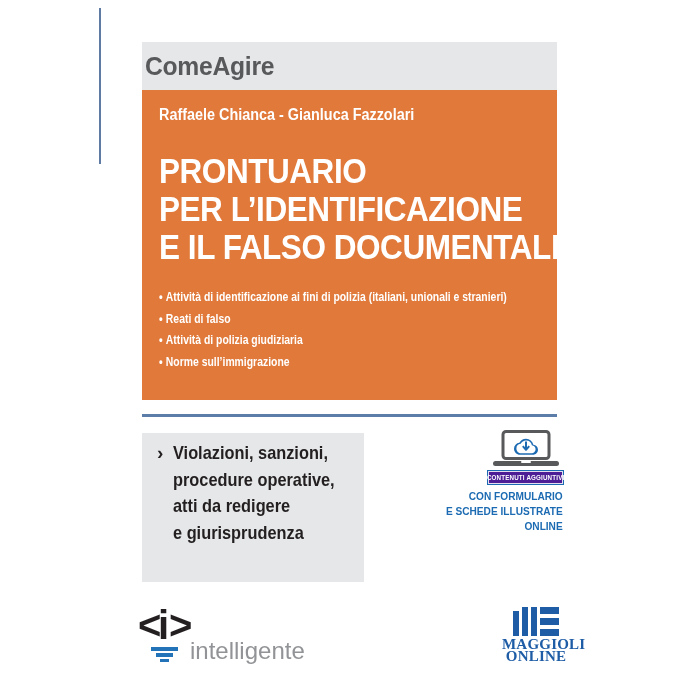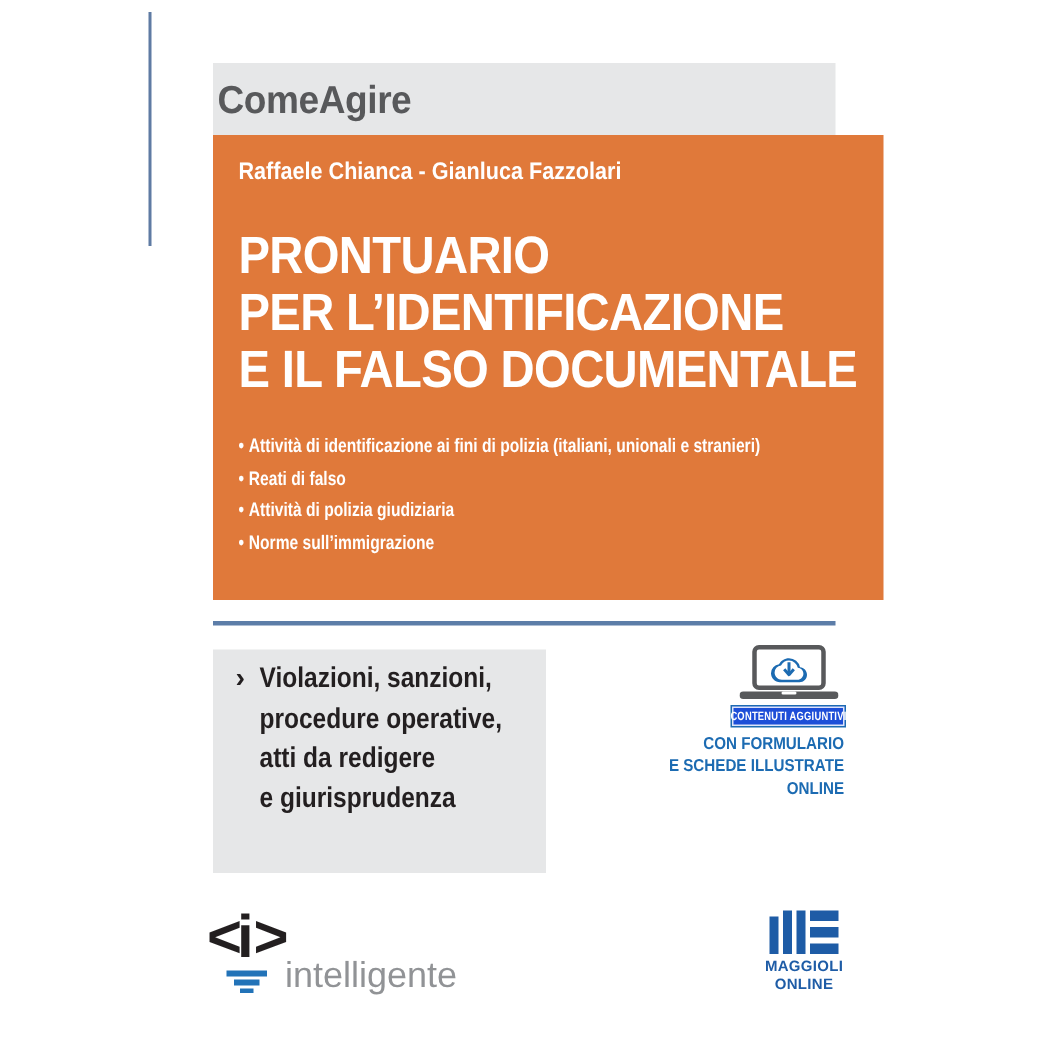--- a/index.html
+++ b/index.html
@@ -9,21 +9,21 @@
   
   .vline{position:absolute;left:99px;top:8px;width:2px;height:156px;background:#5F7BA3;}
 
   
   .series-band{position:absolute;left:142px;top:42px;width:415px;height:48px;background:#E6E7E8;
                display:flex;align-items:center;box-sizing:border-box;padding-left:3px;}
   .series-band .series{font-size:26px;font-weight:bold;color:#58595B;letter-spacing:-0.3px;
                transform:scaleX(0.95);transform-origin:left center;white-space:nowrap;}
 
   
-  .orange{position:absolute;left:142px;top:90px;width:447px;height:310px;background:#E0793A;color:#fff;}
+  .orange{position:absolute;left:142px;top:90px;width:415px;height:310px;background:#E0793A;color:#fff;}
   .authors{position:absolute;left:17px;top:16px;font-size:16px;font-weight:bold;white-space:nowrap;
            transform:scaleX(0.9);transform-origin:left top;}
   .title{position:absolute;left:17px;top:62px;font-size:35px;line-height:38px;font-weight:bold;
          letter-spacing:-0.5px;white-space:nowrap;transform:scaleX(0.9);transform-origin:left top;}
   .bullets{position:absolute;left:17px;top:196px;list-style:none;margin:0;padding:0;
            font-size:13px;font-weight:bold;line-height:21.5px;white-space:nowrap;
            transform:scaleX(0.8);transform-origin:left top;}
   .bullets li{margin:0;padding:0;}
   .bullets .dot{margin-right:4px;}
 
@@ -32,21 +32,21 @@
 
   
   .highlight{position:absolute;left:142px;top:433px;width:222px;height:149px;background:#E6E7E8;}
   .highlight .chev{position:absolute;left:15px;top:7px;font-size:19px;font-weight:bold;color:#231F20;
                    line-height:26.5px;}
   .hl-lines{position:absolute;left:31px;top:7px;font-size:19px;font-weight:bold;color:#231F20;
             line-height:26.5px;white-space:nowrap;transform:scaleX(0.86);transform-origin:left top;}
 
   
   .laptop{position:absolute;left:493px;top:430px;}
-  .badge{position:absolute;left:488px;top:471px;width:75px;height:13px;background:#1d4ed8;
+  .badge{position:absolute;left:488px;top:471px;width:75px;height:13px;background:#4c1d95;
          border:1px solid rgba(255,255,255,0.85);box-shadow:0 0 0 1px #1C6BB2;box-sizing:border-box;
          display:flex;align-items:center;justify-content:center;}
   .badge span{color:#ffffff;font-size:8px;font-weight:bold;white-space:nowrap;
          transform:scaleX(0.78);transform-origin:center center;letter-spacing:0.2px;}
   .online-lines{position:absolute;right:137px;top:489px;text-align:right;color:#1C6BB2;
          font-size:11.5px;font-weight:bold;line-height:15.2px;white-space:nowrap;
          transform:scaleX(0.88);transform-origin:right top;}
 
   
   .libro{position:absolute;left:138px;top:606px;width:170px;height:62px;}
@@ -61,22 +61,22 @@
 
   
   .maggioli{position:absolute;left:502px;top:607px;width:68px;height:60px;}
   .mg-mark{position:relative;width:46px;height:29px;margin:0 auto;}
   .mg-v1{position:absolute;left:0;top:4px;width:6px;height:25px;background:#1E5CA6;}
   .mg-v2{position:absolute;left:9px;top:0;width:6px;height:29px;background:#1E5CA6;}
   .mg-v3{position:absolute;left:18px;top:0;width:6px;height:29px;background:#1E5CA6;}
   .mg-h1{position:absolute;left:27px;top:0;width:19px;height:7px;background:#1E5CA6;}
   .mg-h2{position:absolute;left:27px;top:11px;width:19px;height:7px;background:#1E5CA6;}
   .mg-h3{position:absolute;left:27px;top:22px;width:19px;height:7px;background:#1E5CA6;}
-  .mg-text{margin-top:3px;text-align:center;font-family:Liberation Sans, sans-serif;font-weight:bold;
-           font-size:10px;line-height:11.5px;color:#1E5CA6;letter-spacing:0.2px;}
+  .mg-text{margin-top:3px;text-align:center;font-family:Liberation Serif, serif;font-weight:bold;
+           font-size:15px;line-height:11.5px;color:#1E5CA6;letter-spacing:0.2px;}
 </style>
 </head>
 <body>
 
 <div class="canvas">
 
   <div class="vline"></div>
 
   <div class="series-band">
     <span class="series">ComeAgire</span>

